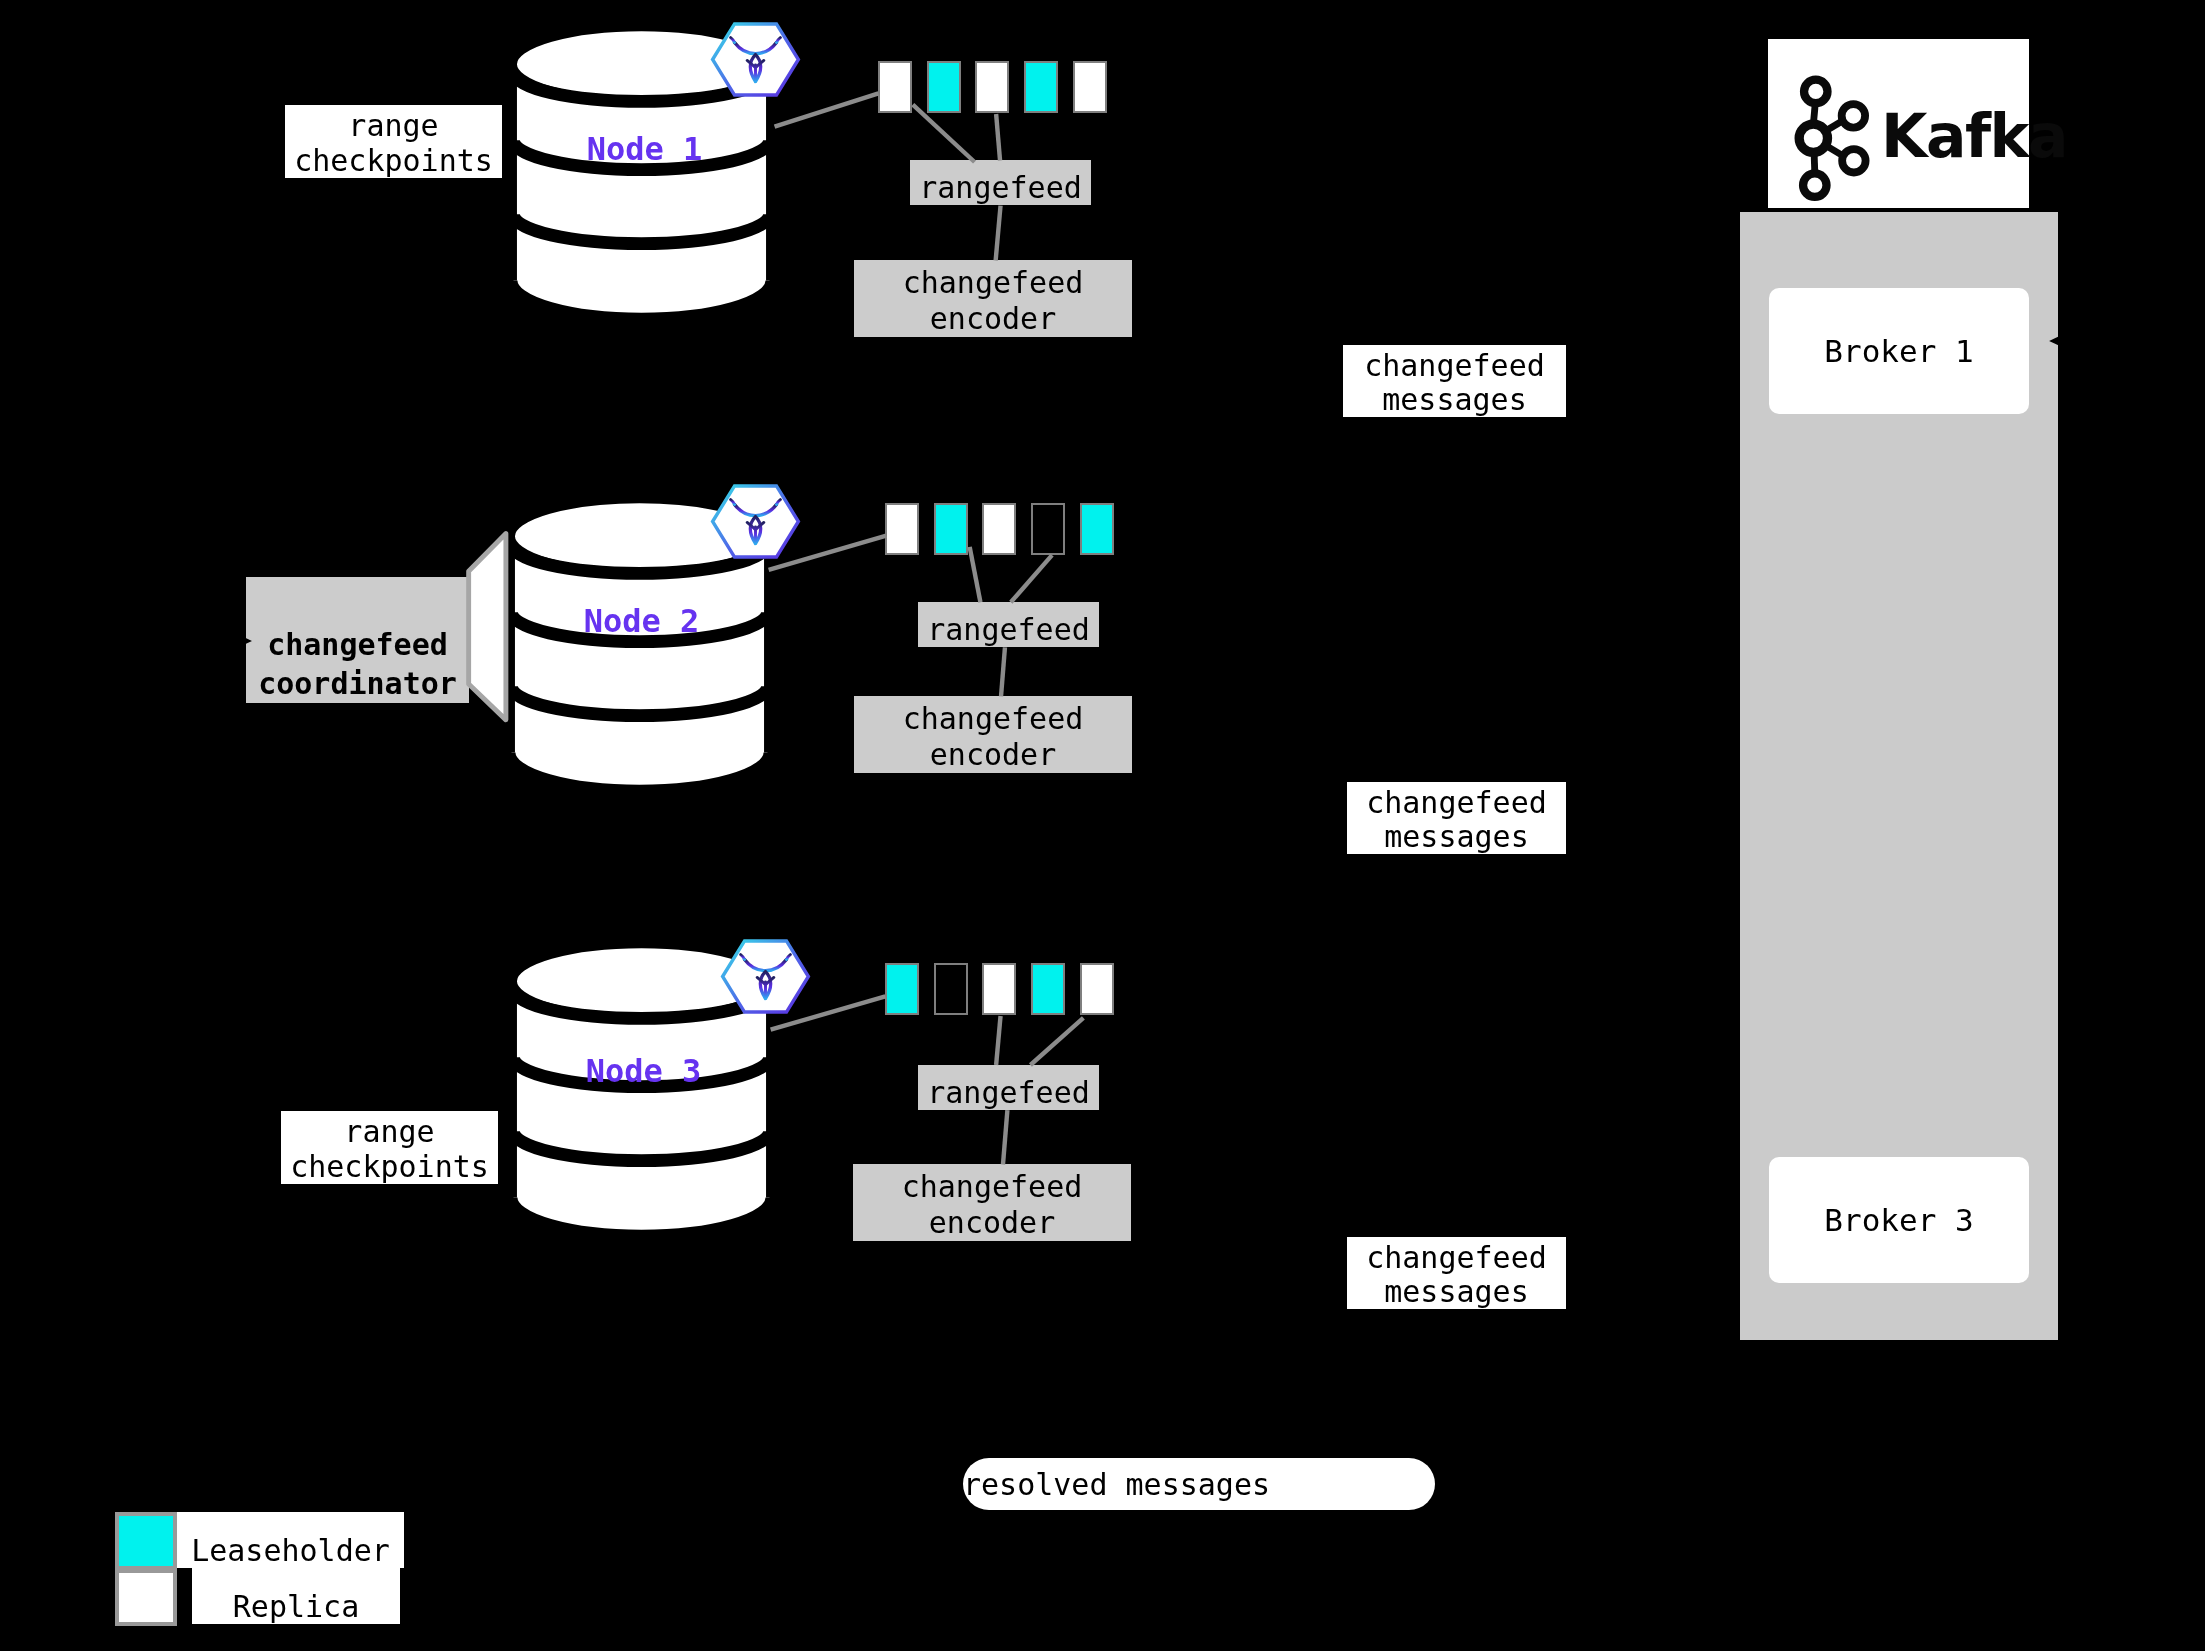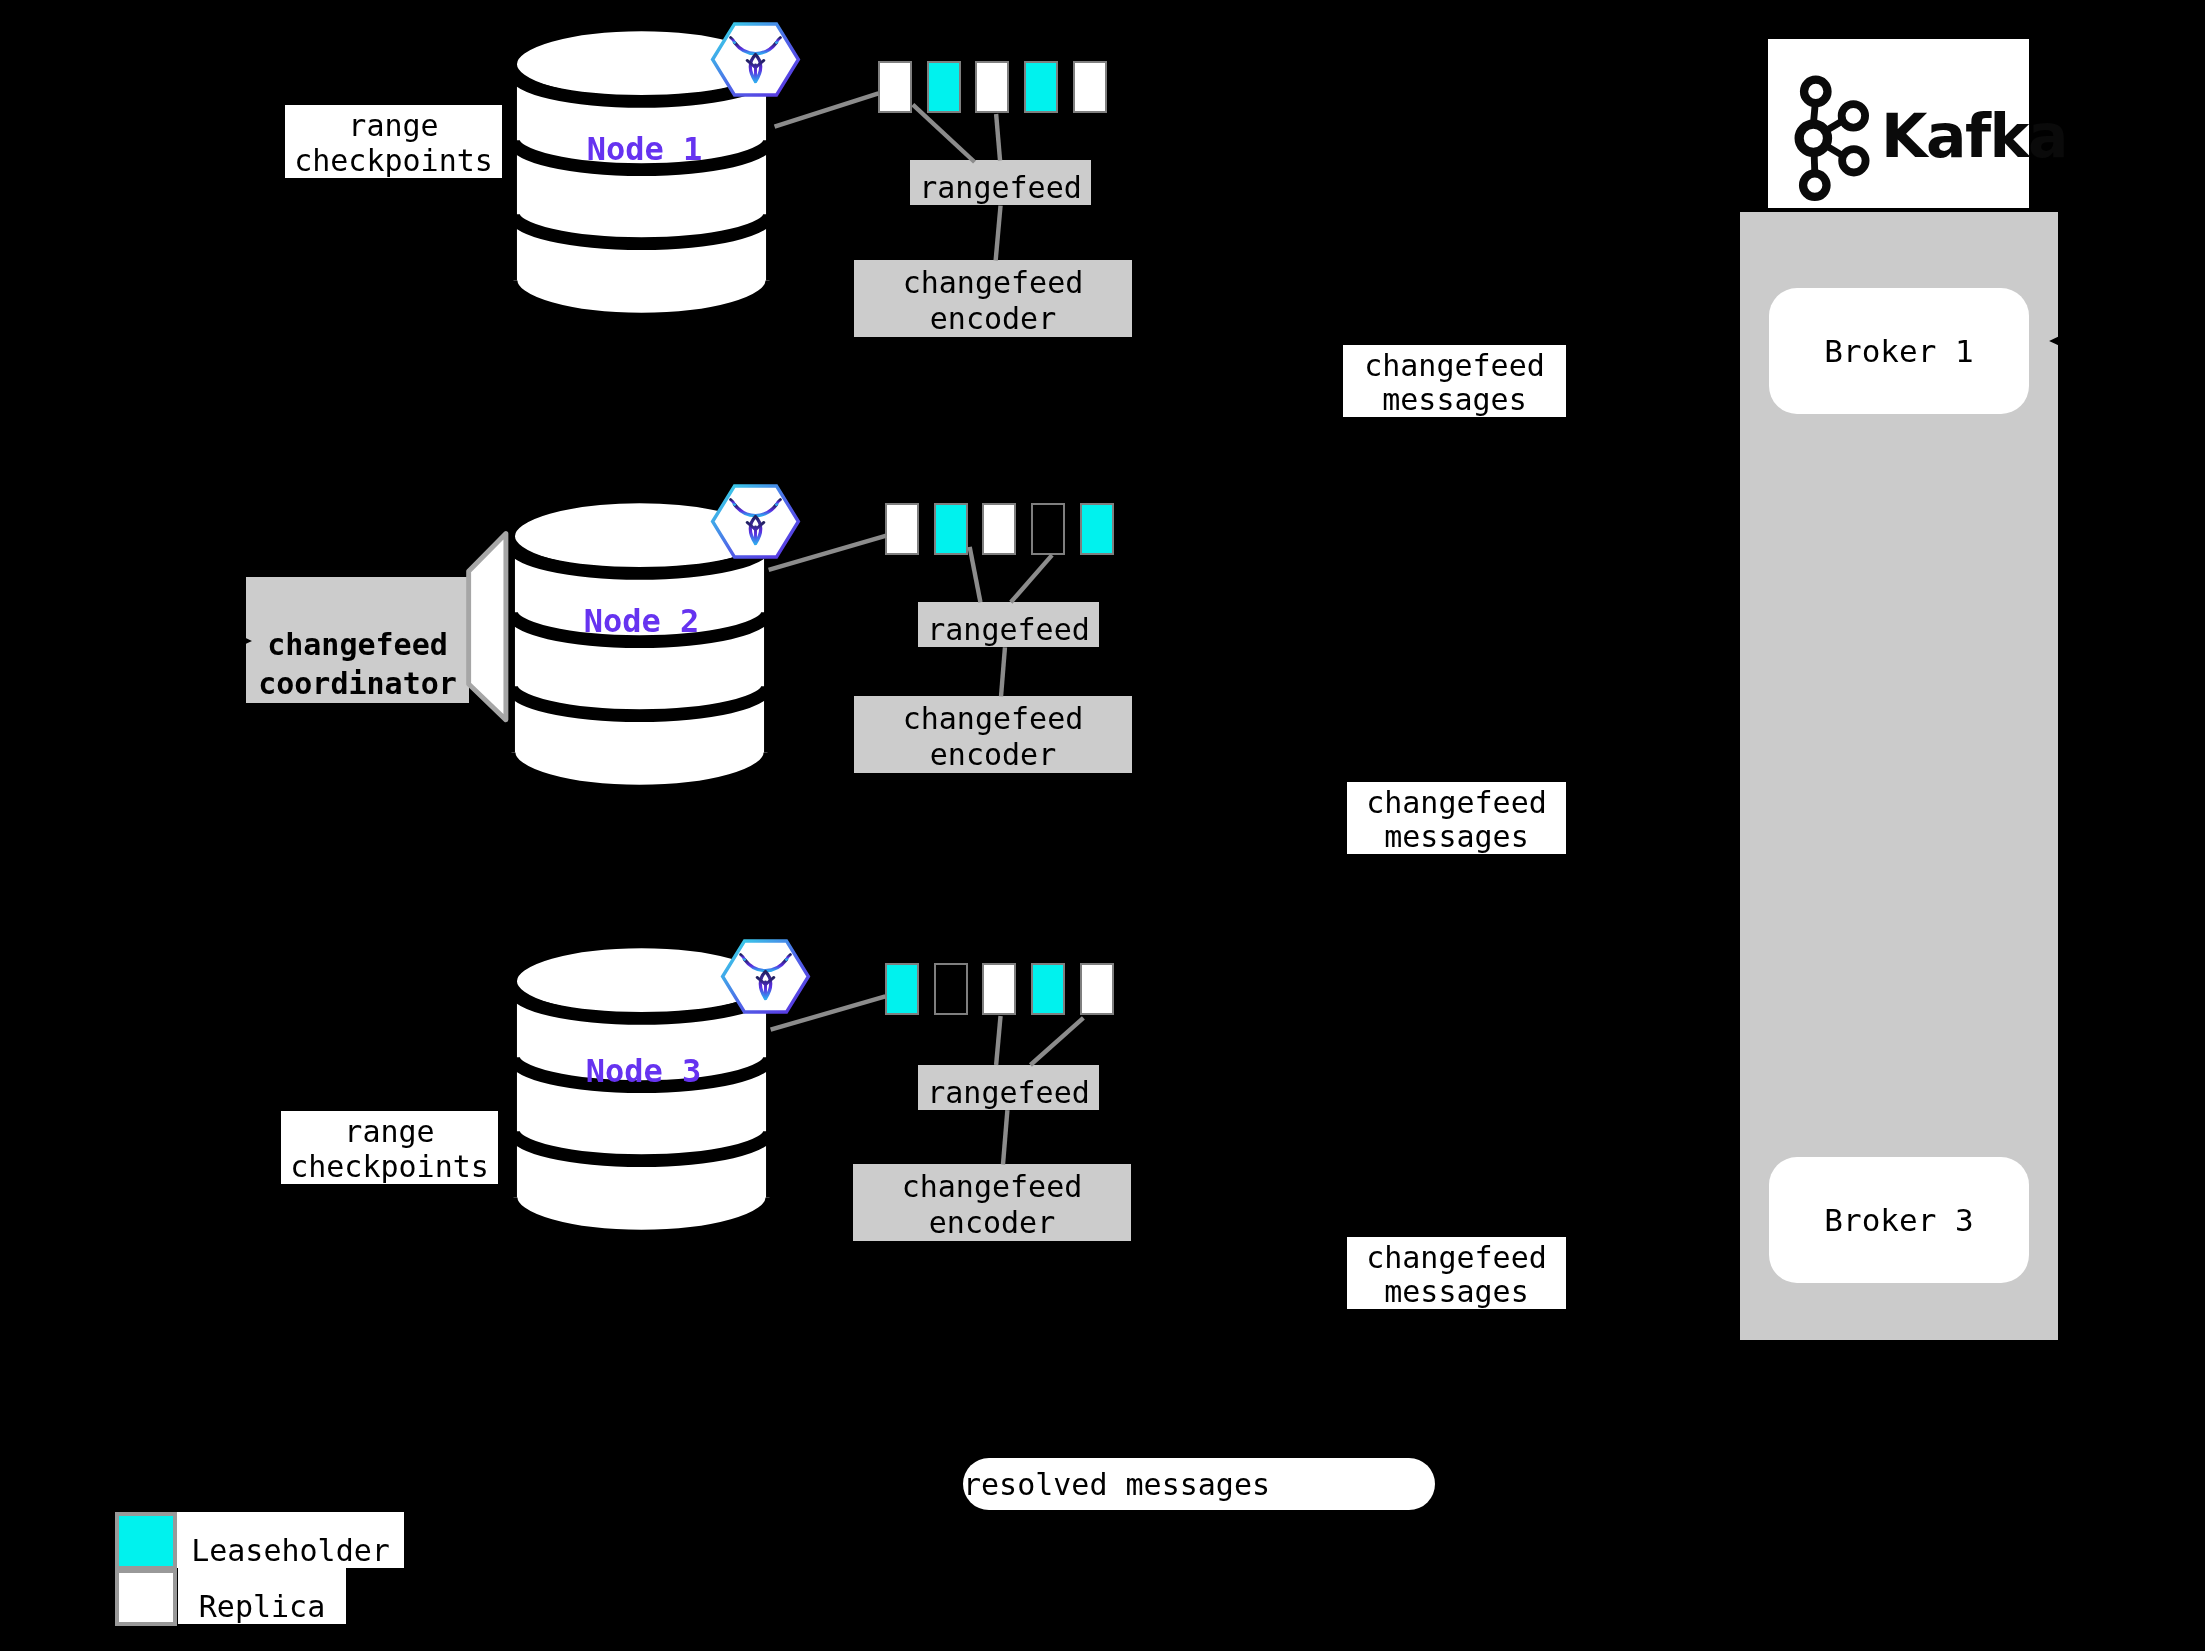--- a/index.html
+++ b/index.html
@@ -12,21 +12,21 @@
   .graybox{background:#cccccc;}
   .whitebox{background:#ffffff;}
   .bold{font-weight:bold;}
   .node-label{position:absolute;text-align:center;font-family:"DejaVu Sans Mono",monospace;
               font-weight:bold;font-size:32px;color:#6633f0;}
   .squares-row{position:absolute;display:flex;gap:14.7px;}
   .sq{width:34px;height:52px;border:2.9px solid #7f7f7f;box-sizing:border-box;}
   .sq.leaseholder{background:#00f2ee;}
   .sq.replica{background:#ffffff;}
   .sq.empty{background:transparent;}
-  .broker{position:absolute;left:1769px;width:260px;height:126px;background:#fff;border-radius:28px;
+  .broker{position:absolute;left:1769px;width:260px;height:126px;background:#fff;border-radius:10px;
           display:flex;align-items:center;justify-content:center;font-size:31px;
           font-family:"DejaVu Sans Mono",monospace;color:#000;}
   .kafka-title{position:absolute;font-family:"DejaVu Sans",sans-serif;font-weight:bold;
                font-size:60px;letter-spacing:-1.5px;color:#0a0a0a;}
   .pill{position:absolute;background:#fff;border-radius:29px;display:flex;align-items:center;
         justify-content:flex-start;font-size:30px;font-family:"DejaVu Sans Mono",monospace;color:#000;}
   .legend-swatch{position:absolute;box-sizing:border-box;border:4.9px solid #999999;}
   svg{position:absolute;overflow:visible;}
   .clip2{overflow:hidden;}
 </style>
@@ -216,21 +216,21 @@
 
   <div class="pill" style="left:963px;top:1458px;width:472px;height:52px;">
     <span>resolved messages</span>
   </div>
 
   <div class="legend-swatch" style="left:115px;top:1512px;width:62px;height:58px;background:#00f2ee;"></div>
   <div class="box whitebox mono" style="left:177px;top:1512px;width:227px;height:56px;">
     <span>Leaseholder</span>
   </div>
   <div class="legend-swatch" style="left:115px;top:1569px;width:62px;height:57px;background:#ffffff;"></div>
-  <div class="box whitebox mono" style="left:178px;top:1568px;width:168px;height:56px;">
+  <div class="box whitebox mono" style="left:192px;top:1568px;width:208px;height:56px;">
     <span>Replica</span>
   </div>
 
   <svg class="abs" style="left:0;top:0;pointer-events:none;" width="2205" height="1652" viewBox="0 0 4498 3369">
 
     <g stroke="#8c8c8c" stroke-width="9" fill="none">
       <line x1="1580" y1="258" x2="1792" y2="190"></line>
       <line x1="1862" y1="213" x2="1988" y2="330"></line>
       <line x1="2032" y1="232" x2="2040" y2="327"></line>
       <line x1="2041" y1="419" x2="2031" y2="531"></line>

